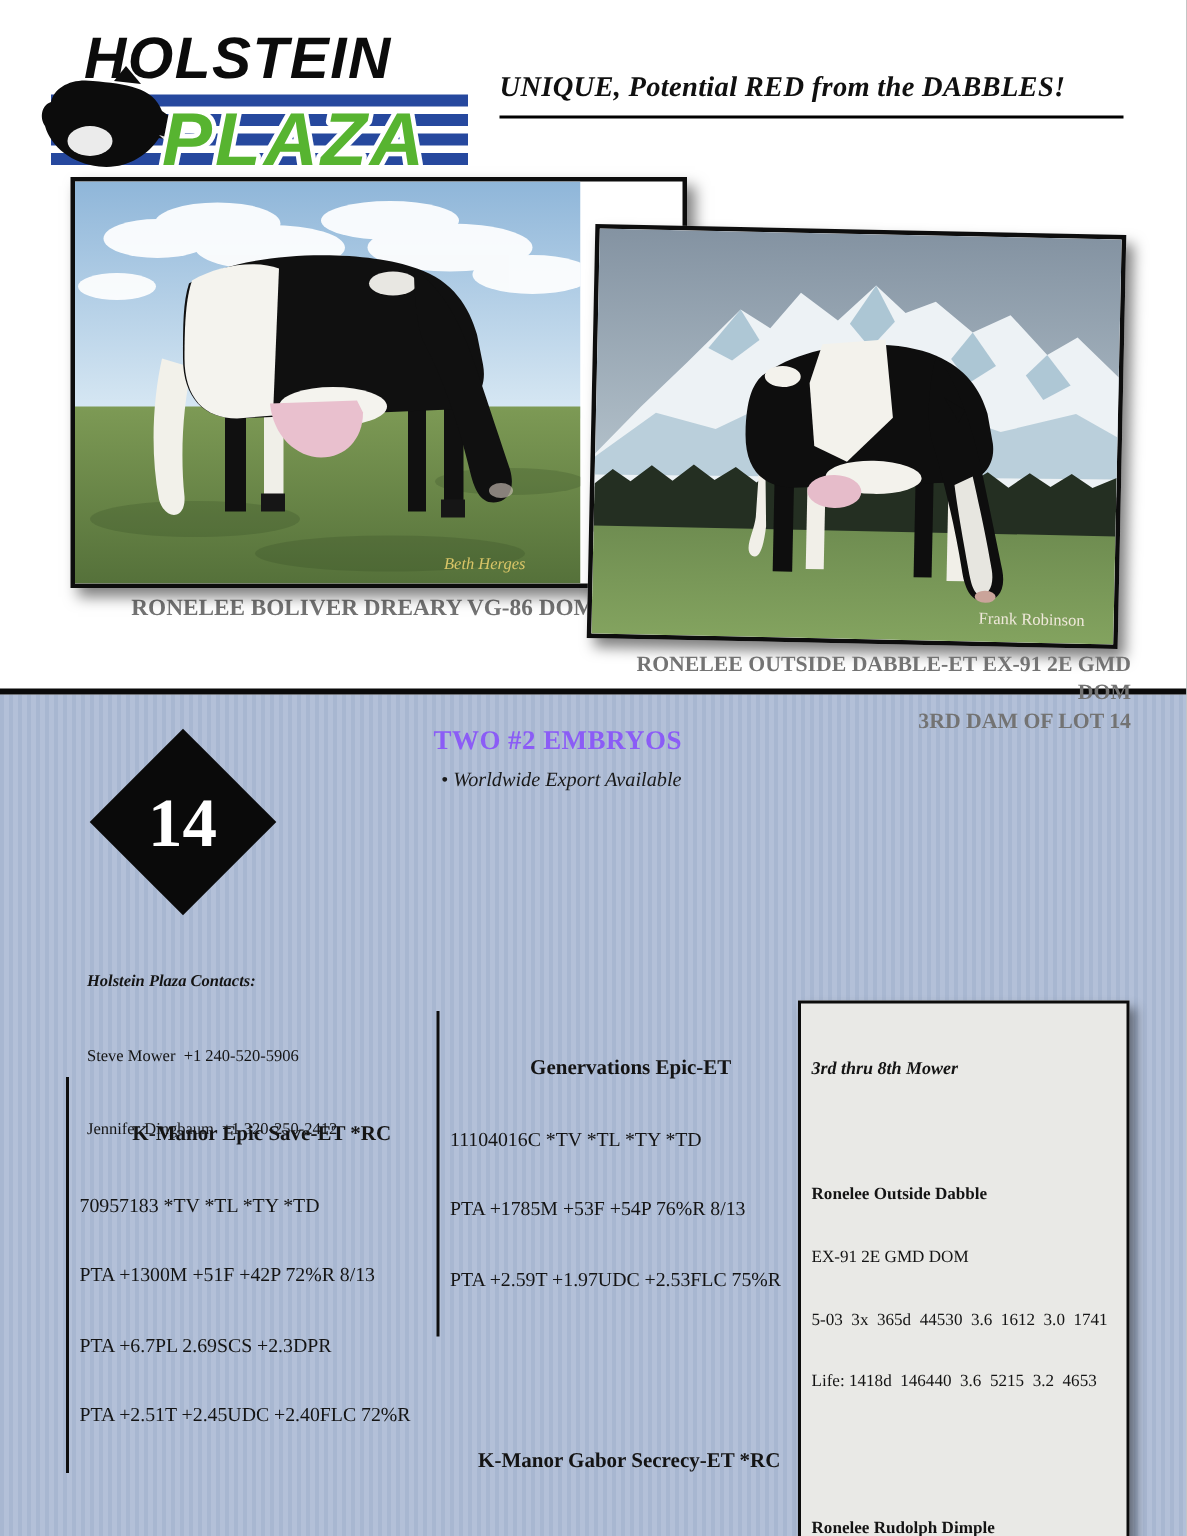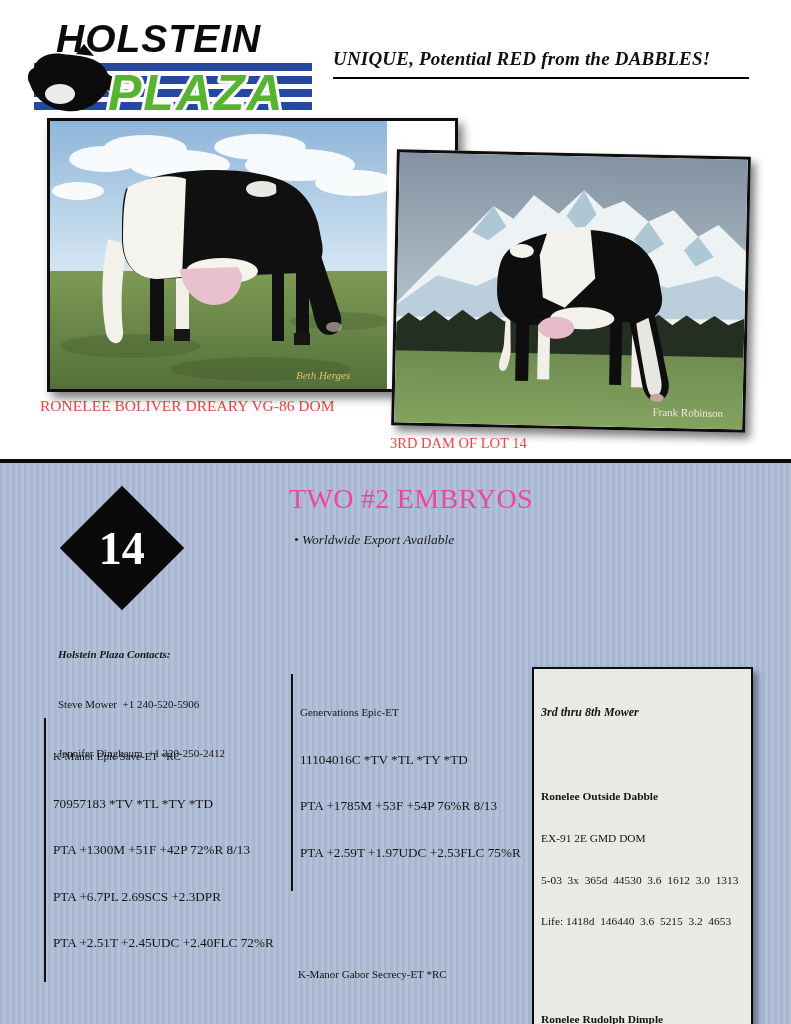--- a/index.html
+++ b/index.html
@@ -16,54 +16,54 @@
     color:#101010; letter-spacing:.2px;
     border-bottom:2.5px solid #000; padding-bottom:7px;
   }
   
   .photo { position:absolute; background:#fff; border:3px solid #0d0d0d;
     box-shadow:5px 6px 9px rgba(0,0,0,.5); }
   .photo svg { display:block; }
   .photo-left  { left:47px;  top:118px; width:411px; height:274px; z-index:2; }
   .photo-right { left:394px; top:153px; width:354px; height:276px; z-index:3;
     transform:rotate(1.2deg); }
-  .caption { position:absolute; text-align:left; font-weight:normal;
-    color:#ef4444; line-height:19px; }
+  .caption { position:absolute; text-align:right; font-weight:bold;
+    color:#737373; line-height:19px; }
   .caption-left  { left:40px;  top:396px; width:357px; font-size:15.5px; z-index:1;}
   .caption-right { left:390px; top:434px; width:364px; font-size:14.5px; z-index:4;}
   
   .lot-section {
     position:absolute; left:0; top:459px; width:791px; height:565px;
     border-top:4px solid #0a0a0a;
     background:repeating-linear-gradient(90deg,
       #a8b7d1 0px, #a8b7d1 3px, #b3c0d8 3px, #b3c0d8 6px);
   }
   .diamond {
     position:absolute; left:78px; top:504px; width:88px; height:88px;
     background:#0a0a0a; transform:rotate(45deg); z-index:5;
     display:flex; align-items:center; justify-content:center;
   }
   .diamond span { transform:rotate(-45deg); color:#fff; font-size:46px;
     font-weight:bold; }
-  .lot-heading { position:absolute; left:289px; top:483px; font-size:28px;
-    font-weight:normal; color:#ec4899; letter-spacing:.3px; }
-  .lot-sub { position:absolute; left:294px; top:532px; font-size:13.5px;
+  .lot-heading { position:absolute; left:289px; top:483px; font-size:18px;
+    font-weight:bold; color:#8b5cf6; letter-spacing:.3px; }
+  .lot-sub { position:absolute; left:294px; top:512px; font-size:13.5px;
     font-style:italic; color:#1a1a1a; }
   .lot-sub::before { content:"• "; }
   .contacts { position:absolute; left:58px; top:613px; font-size:11px;
     color:#141414; line-height:16.5px; white-space:pre-wrap; }
   .contacts .c-title { font-weight:bold; font-style:italic; }
   
   .ped-col { position:absolute; font-size:13.2px; color:#141414;
     line-height:15.5px; white-space:pre-wrap; }
   .col-left { left:44px; top:687px; width:252px; }
   .col-mid  { left:291px; top:643px; width:250px; }
   .ped-block { padding-left:7px; }
   .ped-block.bar { border-left:2.5px solid #0e0e0e; }
-  .ped-name { font-weight:normal; font-size:11px; }
+  .ped-name { font-weight:bold; font-size:14px;text-align:center; }
   .mb12 { margin-bottom:12px; } .mb14 { margin-bottom:14px; }
   .mb44 { margin-bottom:44px; }
   
   .dams-box {
     position:absolute; left:532px; top:667px; width:221px;
     background:#e9e9e6; border:2.5px solid #0c0c0c;
     box-shadow:4px 5px 7px rgba(0,0,0,.45);
     padding:9px 7px 10px 7px;
     font-size:11.4px; line-height:13.9px; color:#141414; white-space:pre-wrap;
   }
@@ -185,20 +185,21 @@
         <ellipse cx="160" cy="172" rx="18" ry="11" fill="#e6bcca"></ellipse>
         <path d="M226,80 C240,96 250,124 257,152 C263,178 269,204 273,222 C276,236 270,243 261,243 C252,243 248,234 246,222 C241,194 232,160 224,136 C220,120 222,96 226,80 Z" fill="#0e0e0e"></path>
         <path d="M252,160 C258,184 263,206 266,222 C268,233 264,239 259,239 C254,239 252,230 250,220 C246,200 242,180 240,166 Z" fill="#f3f2ec" opacity="0.95"></path>
         <ellipse cx="262" cy="240" rx="7" ry="4" fill="#caa49a"></ellipse>
         <polygon points="246,116 232,108 242,124" fill="#0e0e0e"></polygon>
       </g>
       <text x="258" y="258" font-size="11" fill="#efe8da">Frank Robinson</text>
     </svg>
   </div>
   <div class="caption caption-right">
+    <div>RONELEE OUTSIDE DABBLE-ET EX-91 2E GMD DOM</div>
     <div>3RD DAM OF LOT 14</div>
   </div>
 
   <div class="lot-section"></div>
 
   <div class="diamond">
     <span>14</span>
   </div>
 
   <div class="lot-heading">TWO #2 EMBRYOS</div>
@@ -235,21 +236,21 @@
     
     
   </div>
 
   <div class="dams-box">
     <div class="dams-title">3rd thru 8th Mower</div>
 
     <div class="dam-entry">
       <div class="dam-name"><span class="b">Ronelee Outside Dabble</span><span></span></div>
       <div class="dam-line">EX-91 2E GMD DOM</div>
-      <div class="dam-line">5-03  3x  365d  44530  3.6  1612  3.0  1313</div>
+      <div class="dam-line">5-03  3x  365d  44530  3.6  1612  3.0  1741</div>
       <div class="dam-line">Life: 1418d  146440  3.6  5215  3.2  4653</div>
     </div>
     <div class="dam-entry">
       <div class="dam-name"><span class="b">Ronelee Rudolph Dimple</span><span></span></div>
       
       
       
     </div>
     
     

